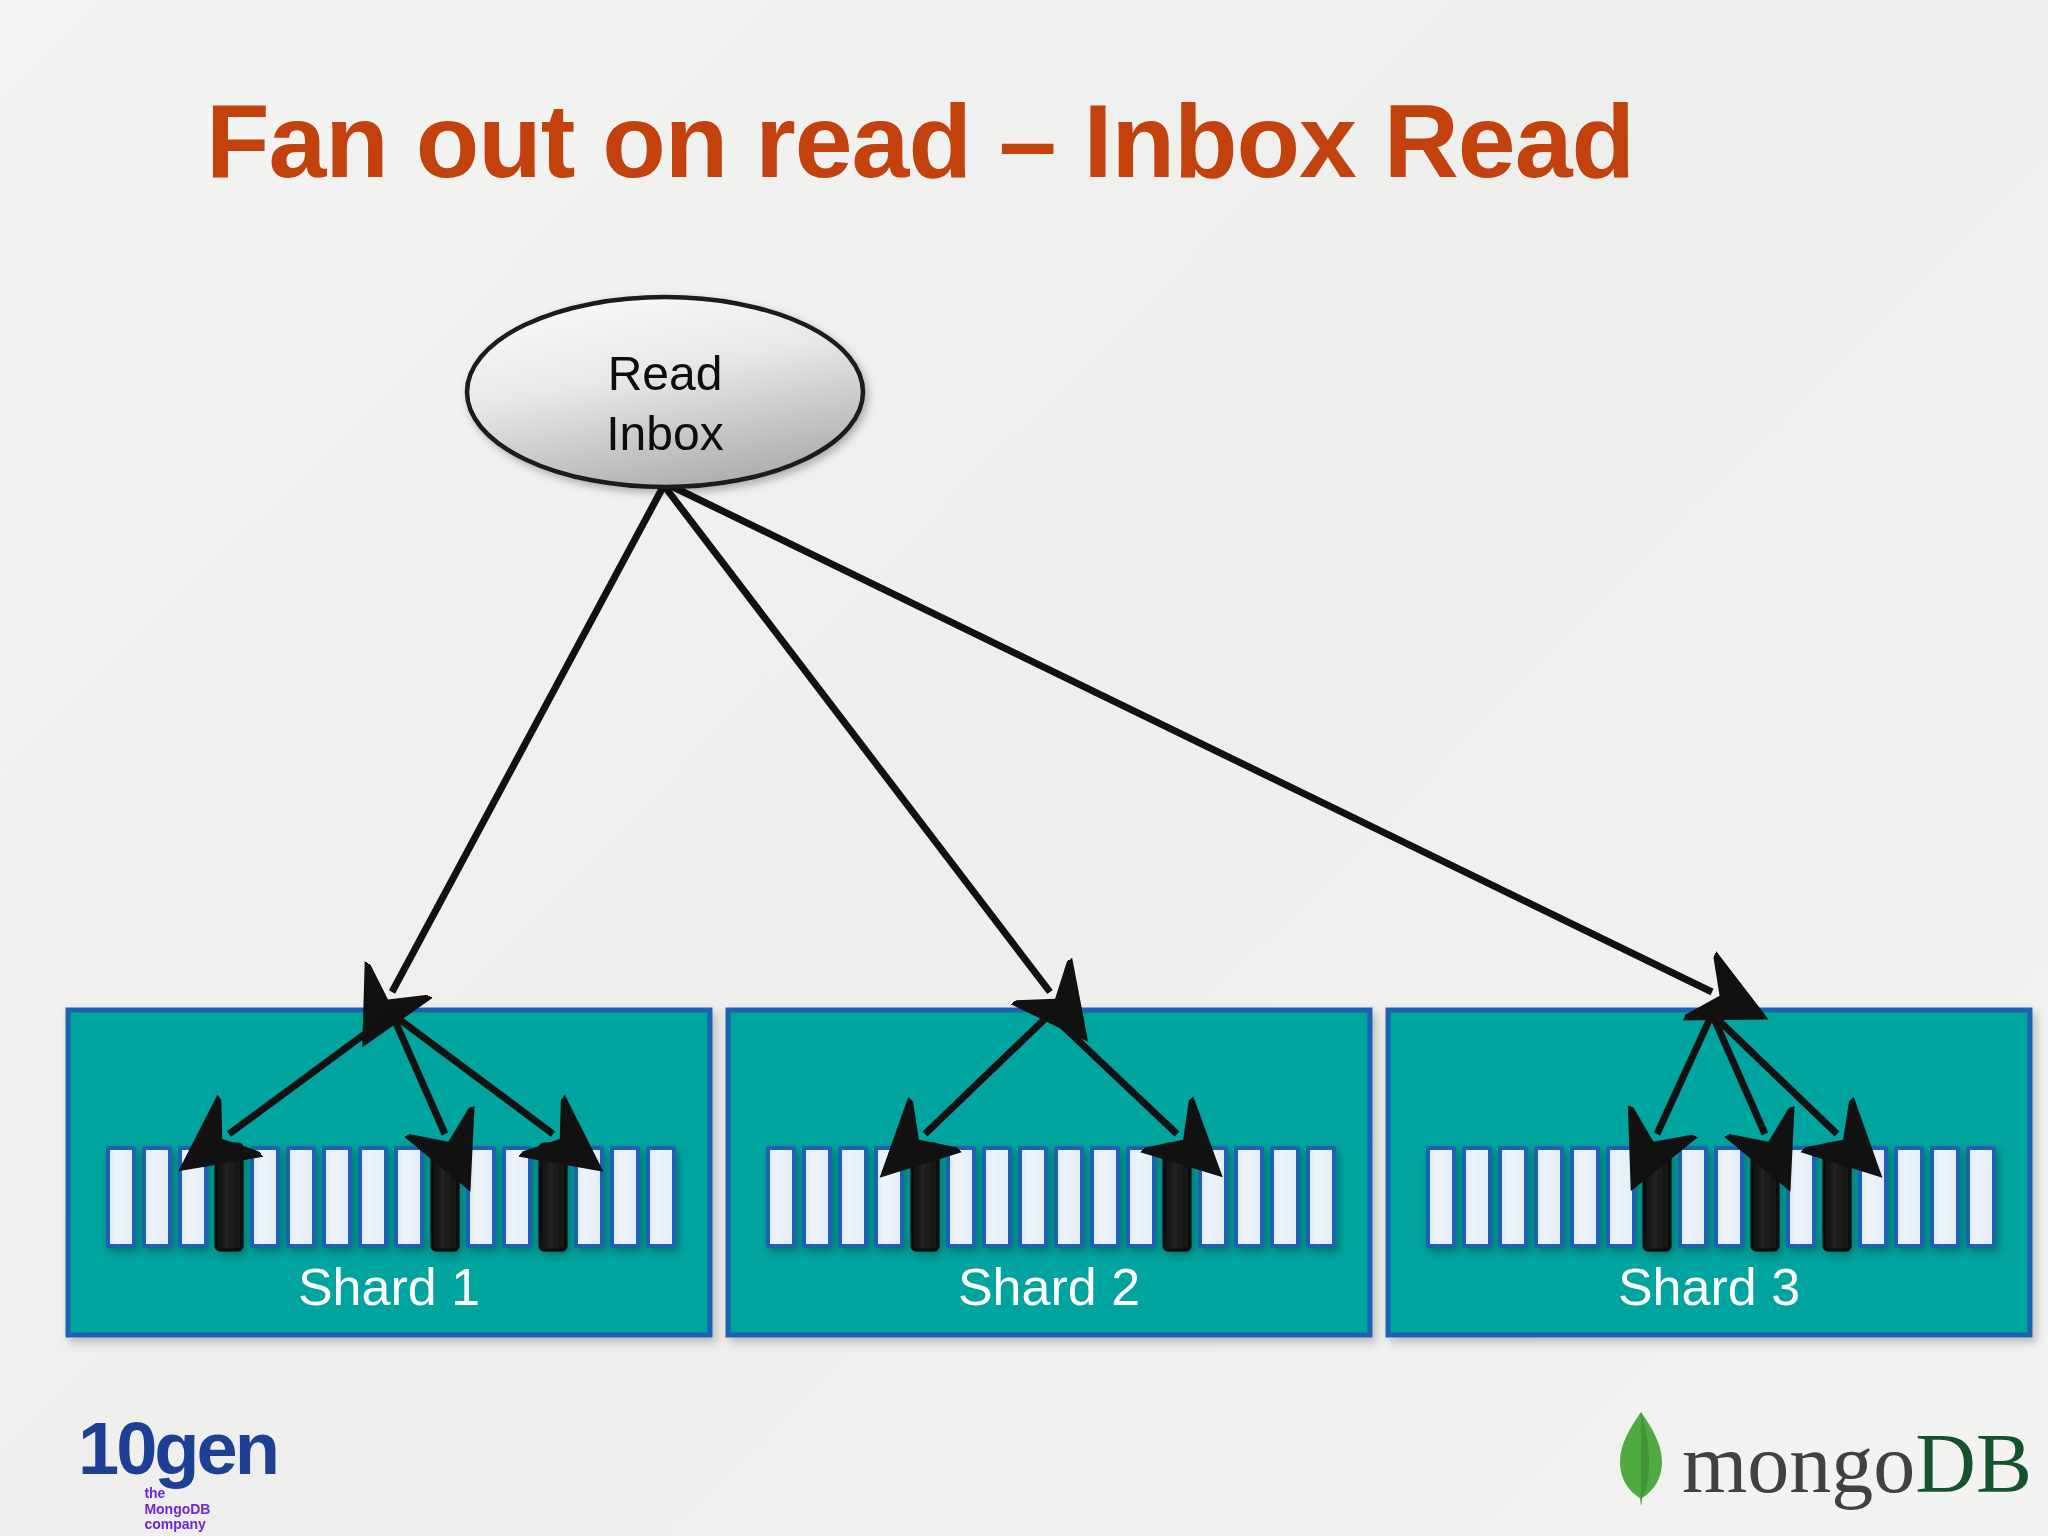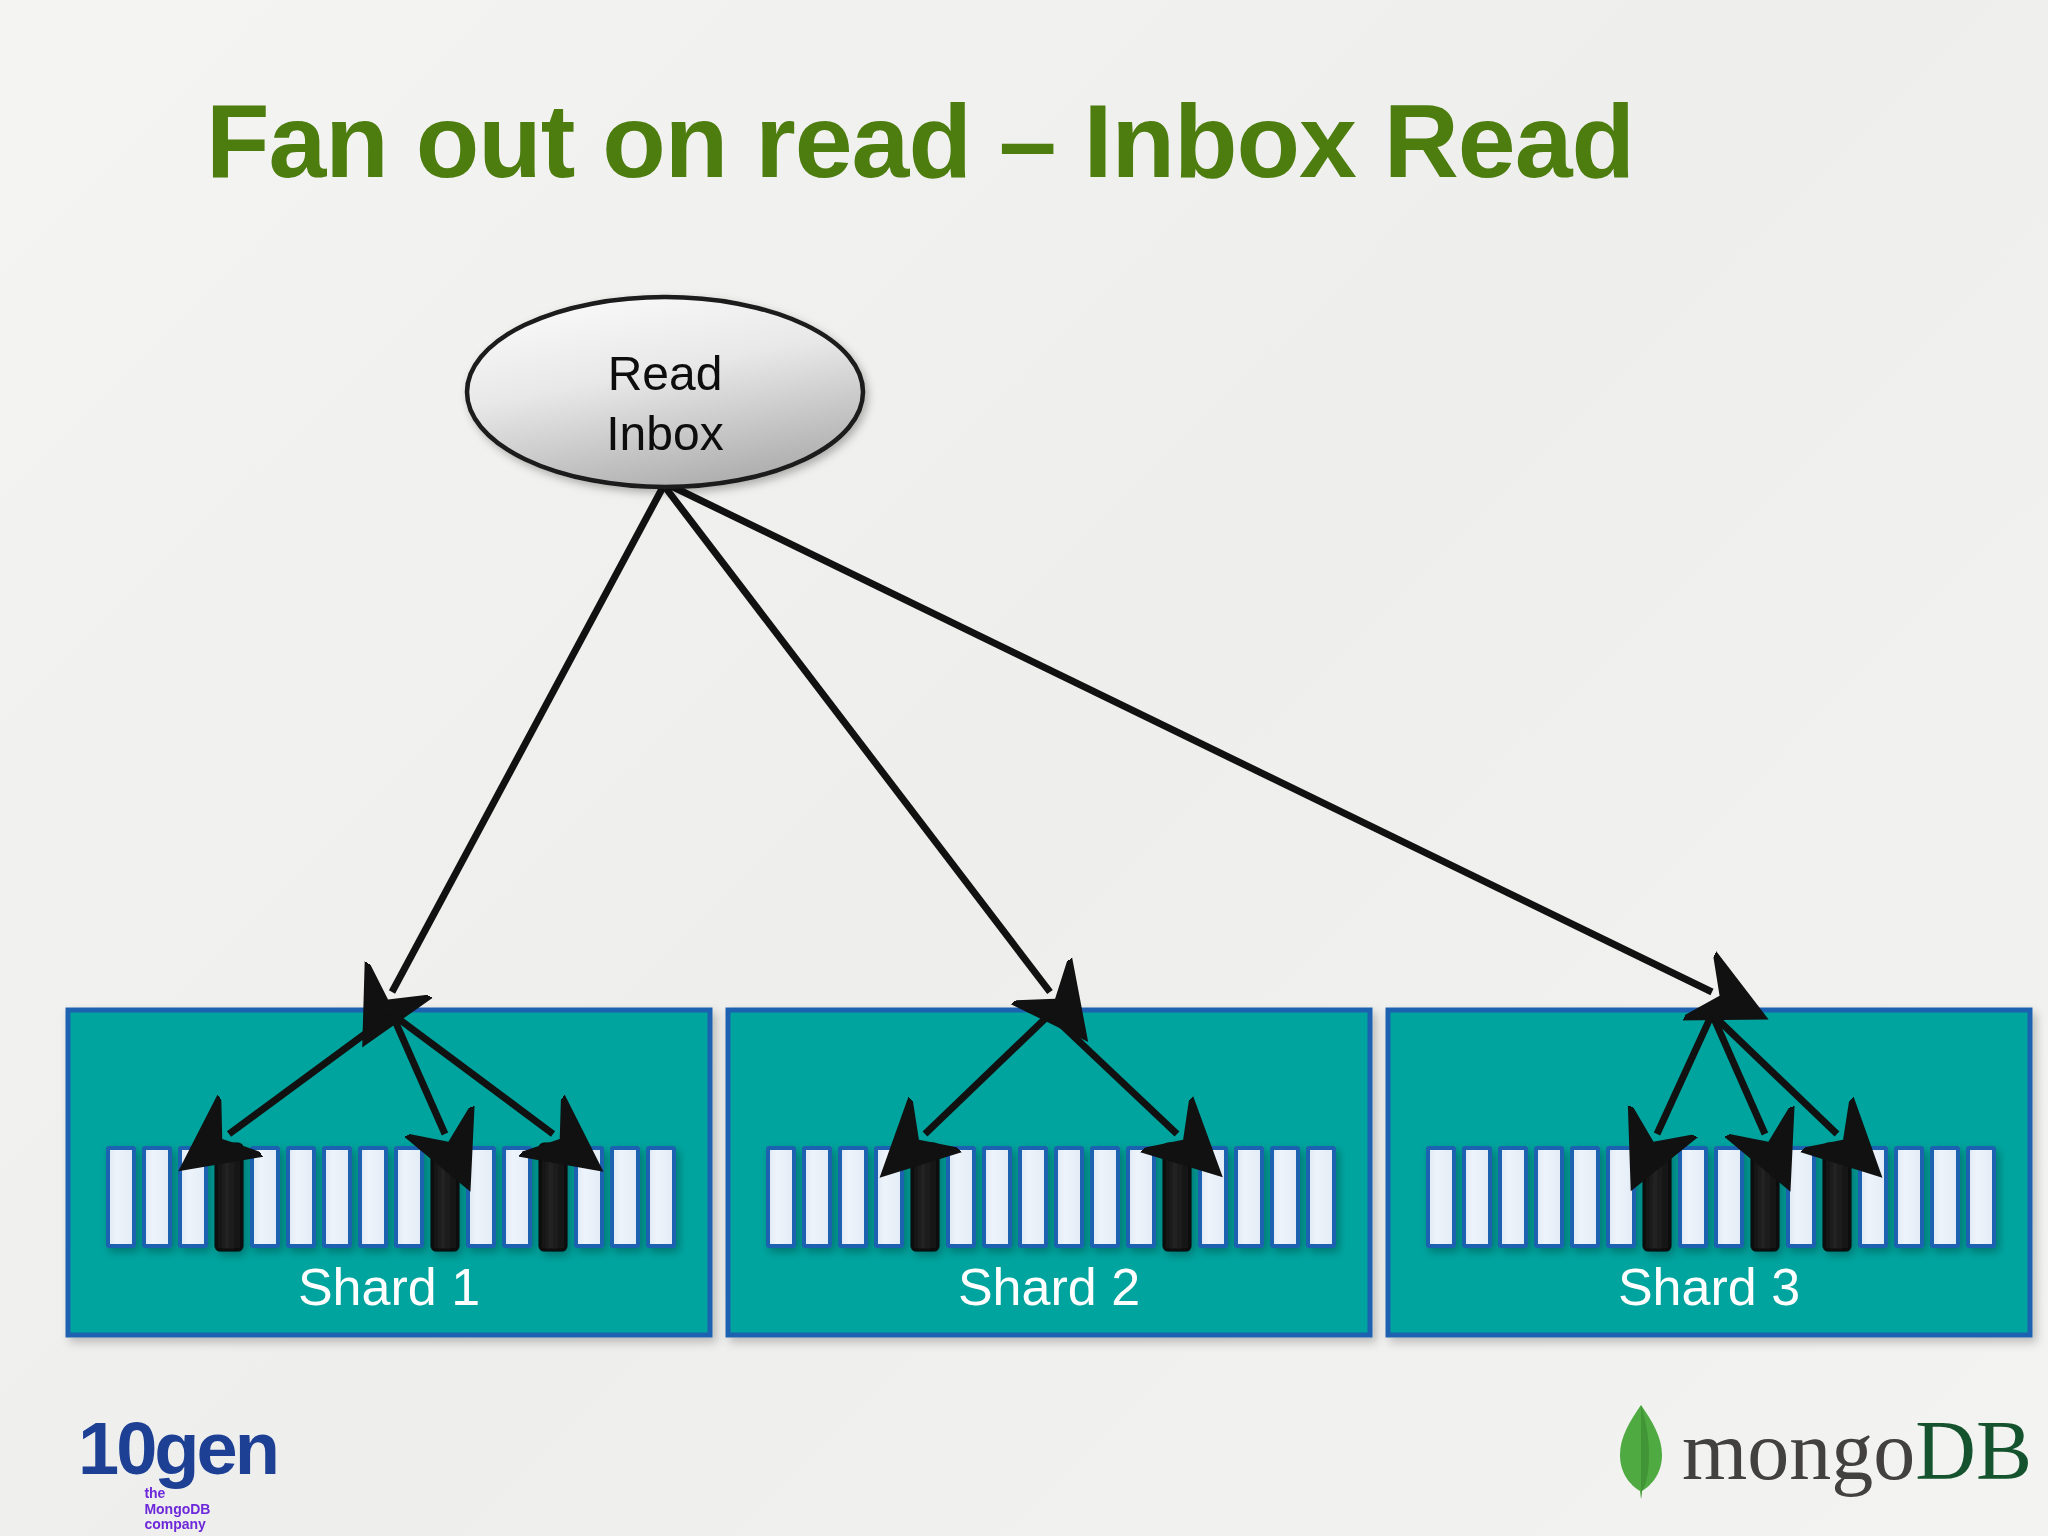--- a/index.html
+++ b/index.html
@@ -23,21 +23,21 @@
 
   
   #title {
     position: absolute;
     left: 0;
     top: 82px;
     width: 1840px;
     text-align: center;
     font-size: 104px;
     font-weight: bold;
-    color: #4d7c0f;
+    color: #c2410c;
     letter-spacing: -1px;
     white-space: nowrap;
     font-family: "Liberation Sans", sans-serif;
   }
 
   
   #diagram {
     position: absolute;
     left: 0;
     top: 0;
@@ -75,21 +75,21 @@
     color: #6d28d9;
     line-height: 1.12;
     font-family: "Liberation Sans", sans-serif;
   }
 
   #logo-mongodb {
     position: absolute;
     left: 1618px;
     top: 1396px;
     display: flex;
-    align-items: center;
+    align-items: flex-end;
     height: 110px;
   }
   #logo-mongodb .leaf {
     width: 46px;
     height: 96px;
     margin-right: 18px;
   }
   #logo-mongodb .mongo {
     font-family: "Liberation Serif", serif;
     font-size: 84px;

